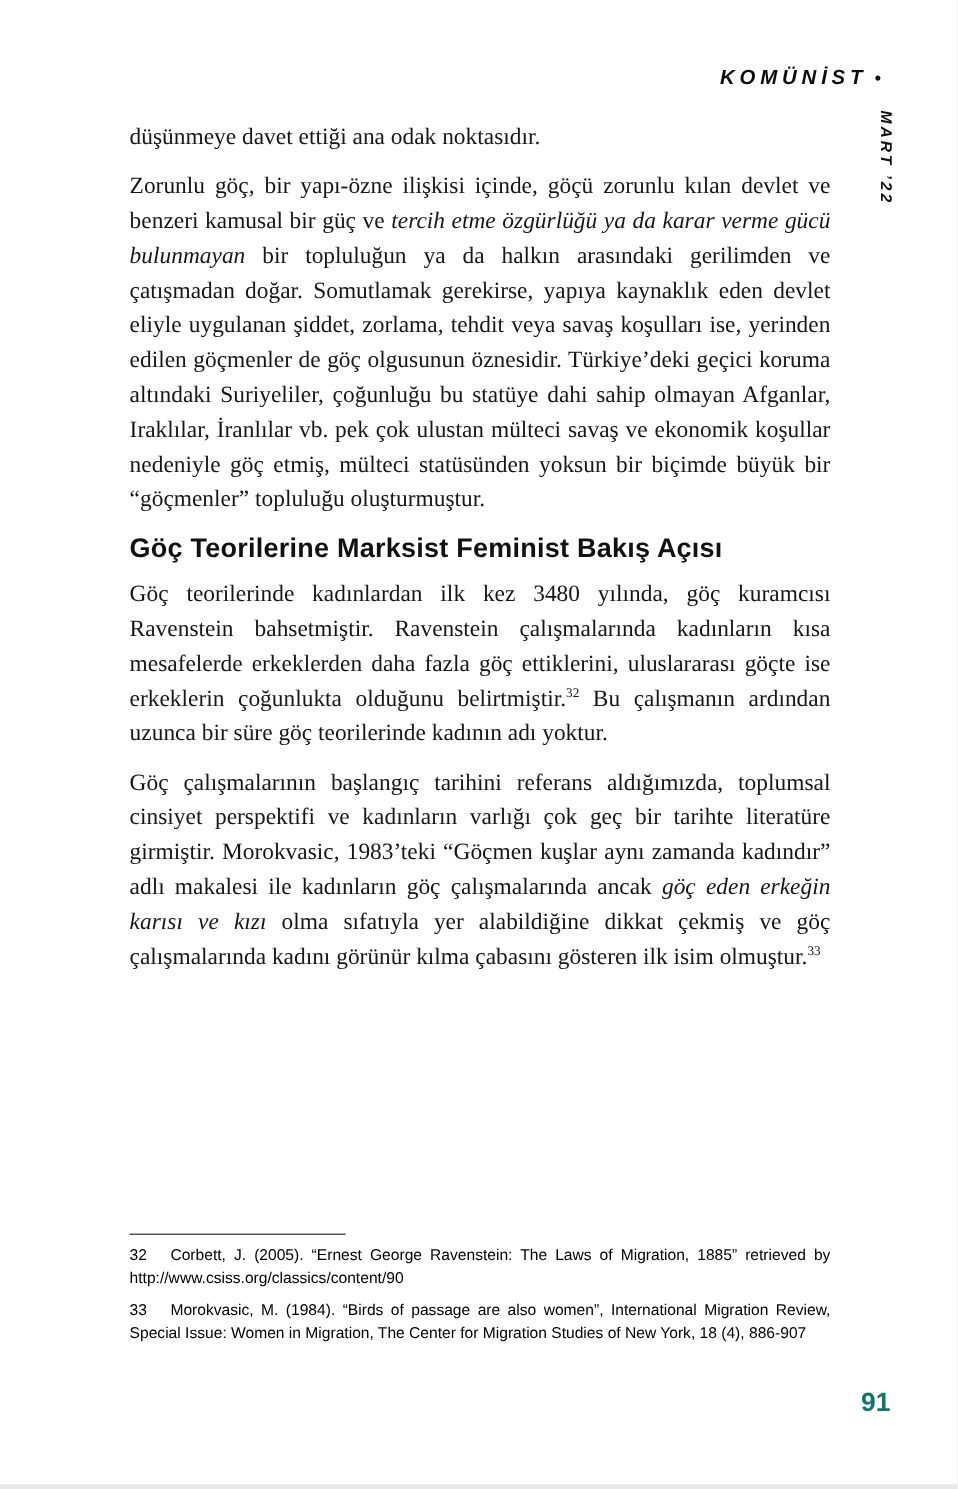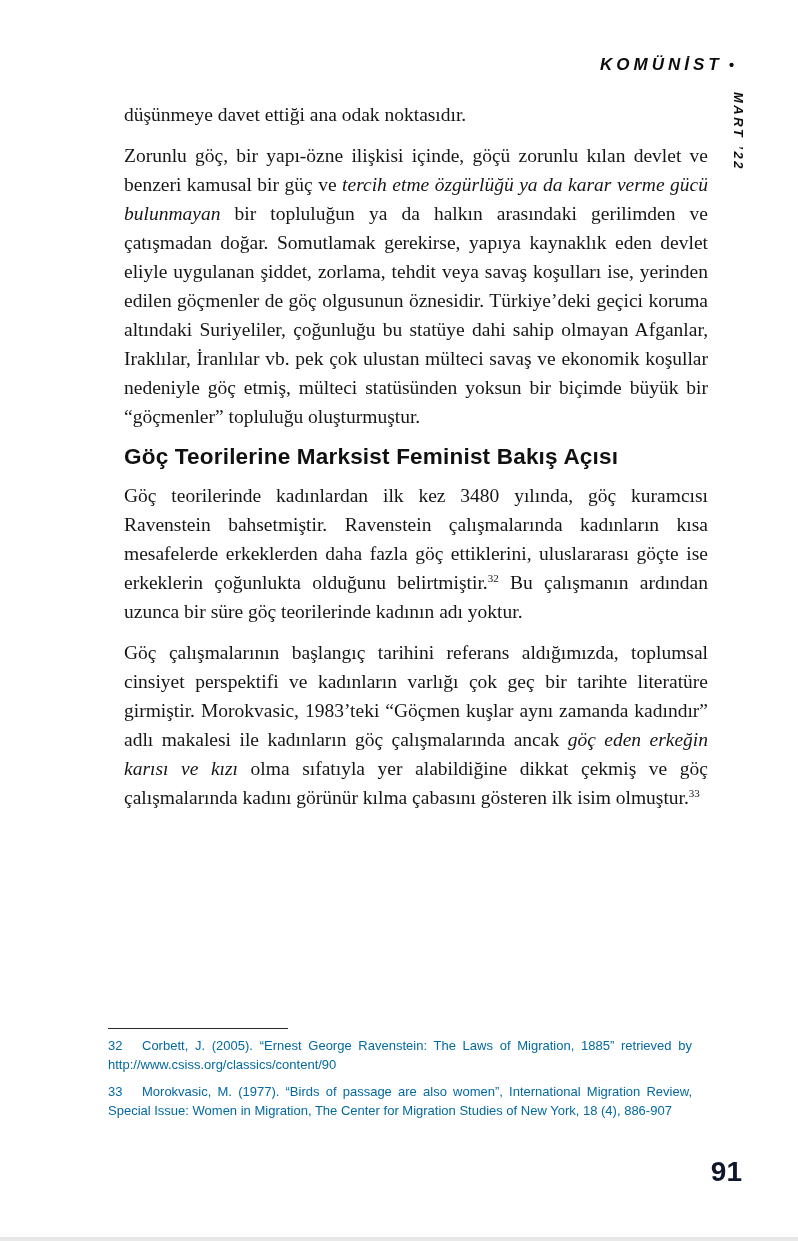--- a/index.html
+++ b/index.html
@@ -42,21 +42,21 @@
     font-family: "Liberation Sans", "DejaVu Sans", sans-serif;
     font-style: italic;
     font-weight: bold;
     font-size: 13px;
     letter-spacing: 2.5px;
     color: #0d0d0d;
   }
   
   .text-block {
     position: absolute;
-    left: 124px;
+    left: 108px;
     top: 100px;
     width: 584px;
   }
   .body-p {
     margin: 0 0 12px 0;
     font-size: 19.5px;
     line-height: 29px;
     text-align: justify;
     text-justify: inter-word;
   }
@@ -81,21 +81,21 @@
   }
   
   .footnotes {
     position: absolute;
     left: 108px;
     top: 1028px;
     width: 584px;
     font-family: "Liberation Sans", "DejaVu Sans", sans-serif;
     font-size: 13px;
     line-height: 18.5px;
-    color: #0369a1;
+    color: #000000;
   }
   .fn-rule {
     width: 180px;
     height: 0;
     border-top: 1.5px solid #2a2a2a;
     margin-bottom: 8px;
   }
   .fn {
     margin: 0 0 9px 0;
     text-align: justify;
@@ -105,22 +105,22 @@
     display: inline-block;
     min-width: 34px;
   }
   
   .page-number {
     position: absolute;
     right: 56px;
     top: 1156px;
     font-family: "Liberation Sans", "DejaVu Sans", sans-serif;
     font-weight: bold;
-    font-size: 28px;
-    color: #0f172a;
+    font-size: 22px;
+    color: #0f766e;
   }
 </style>
 </head>
 <body>
 
 <div class="page">
 
   <header class="masthead">
     <span class="mag-title">KOMÜNİST</span><span class="mag-bullet">•</span>
   </header>
@@ -151,19 +151,19 @@
   </main>
 
   <section class="footnotes">
     <div class="fn-rule"></div>
 
     <p class="fn">
       <span class="fn-num">32</span><span>Corbett, J. (2005). “Ernest George Ravenstein: The Laws of Migration, 1885” retrieved by http://www.csiss.org/classics/content/90</span>
     </p>
 
     <p class="fn">
-      <span class="fn-num">33</span><span>Morokvasic, M. (1977). “Birds of passage are also women”, International Migration Review, Special Issue: Women in Migration, The Center for Migration Studies of New York, 18 (4), 886-907</span>
+      <span class="fn-num">33</span><span>Morokvasic, M. (1984). “Birds of passage are also women”, International Migration Review, Special Issue: Women in Migration, The Center for Migration Studies of New York, 18 (4), 886-907</span>
     </p>
   </section>
 
   <div class="page-number">91</div>
 
 </div>
 
 </body></html>

